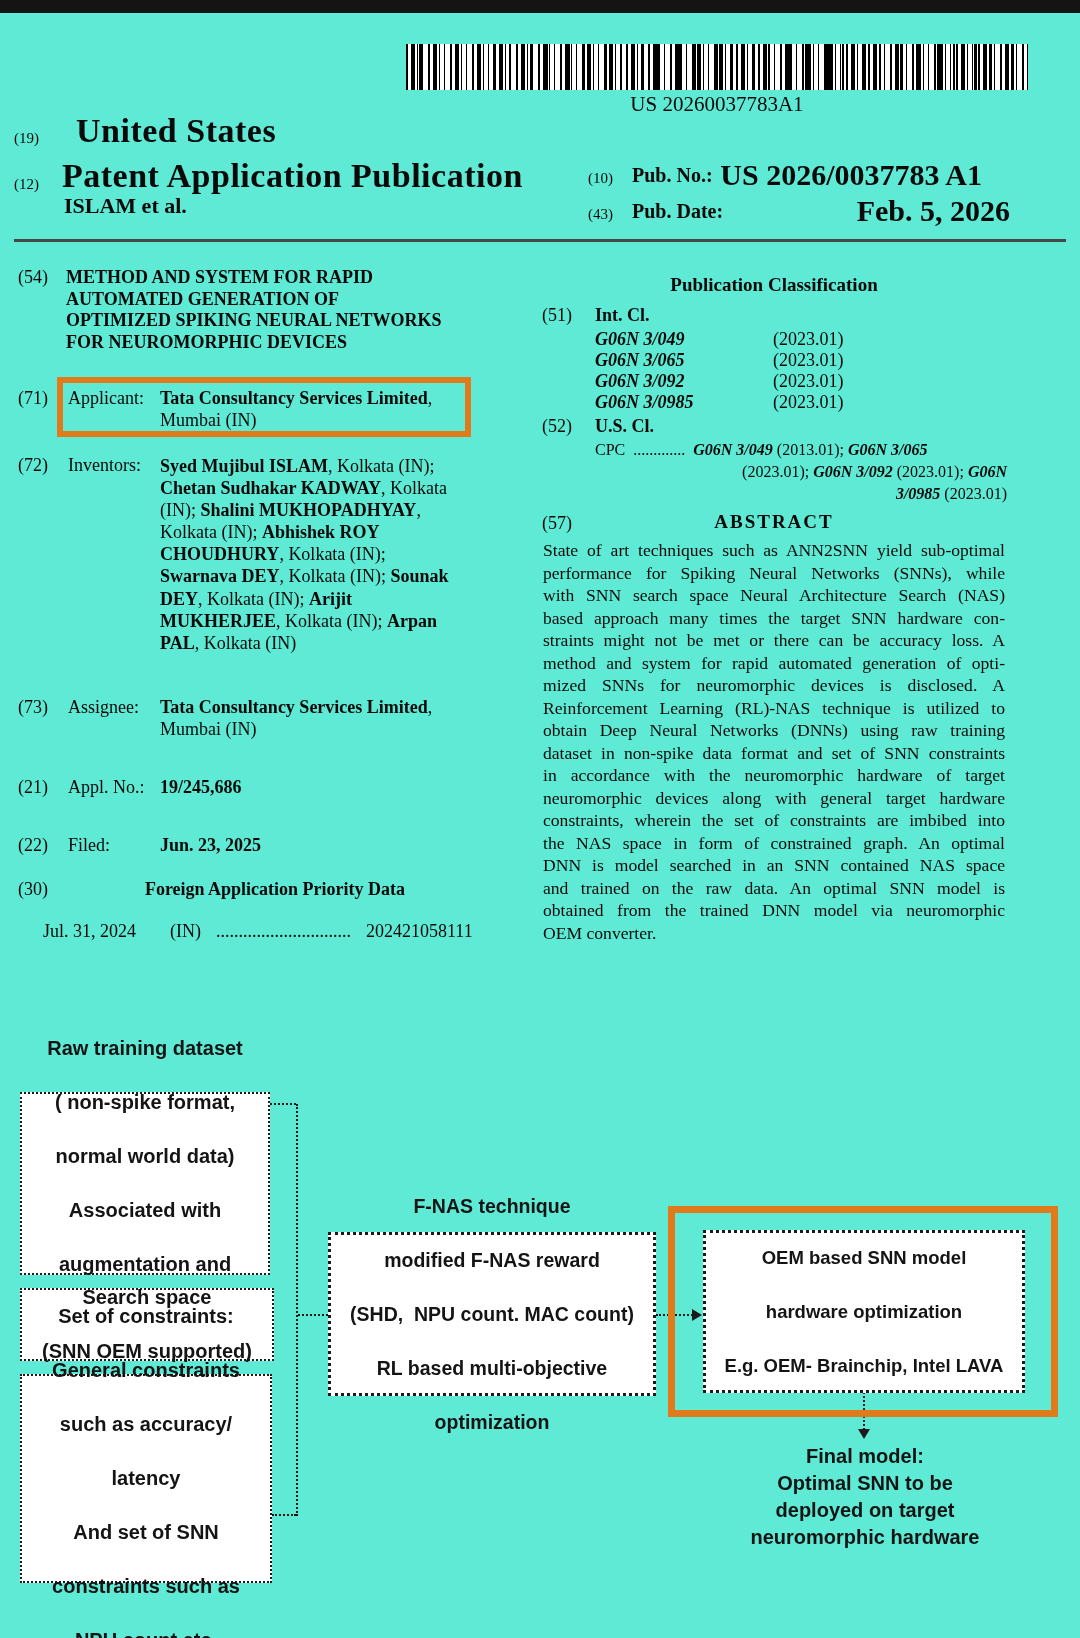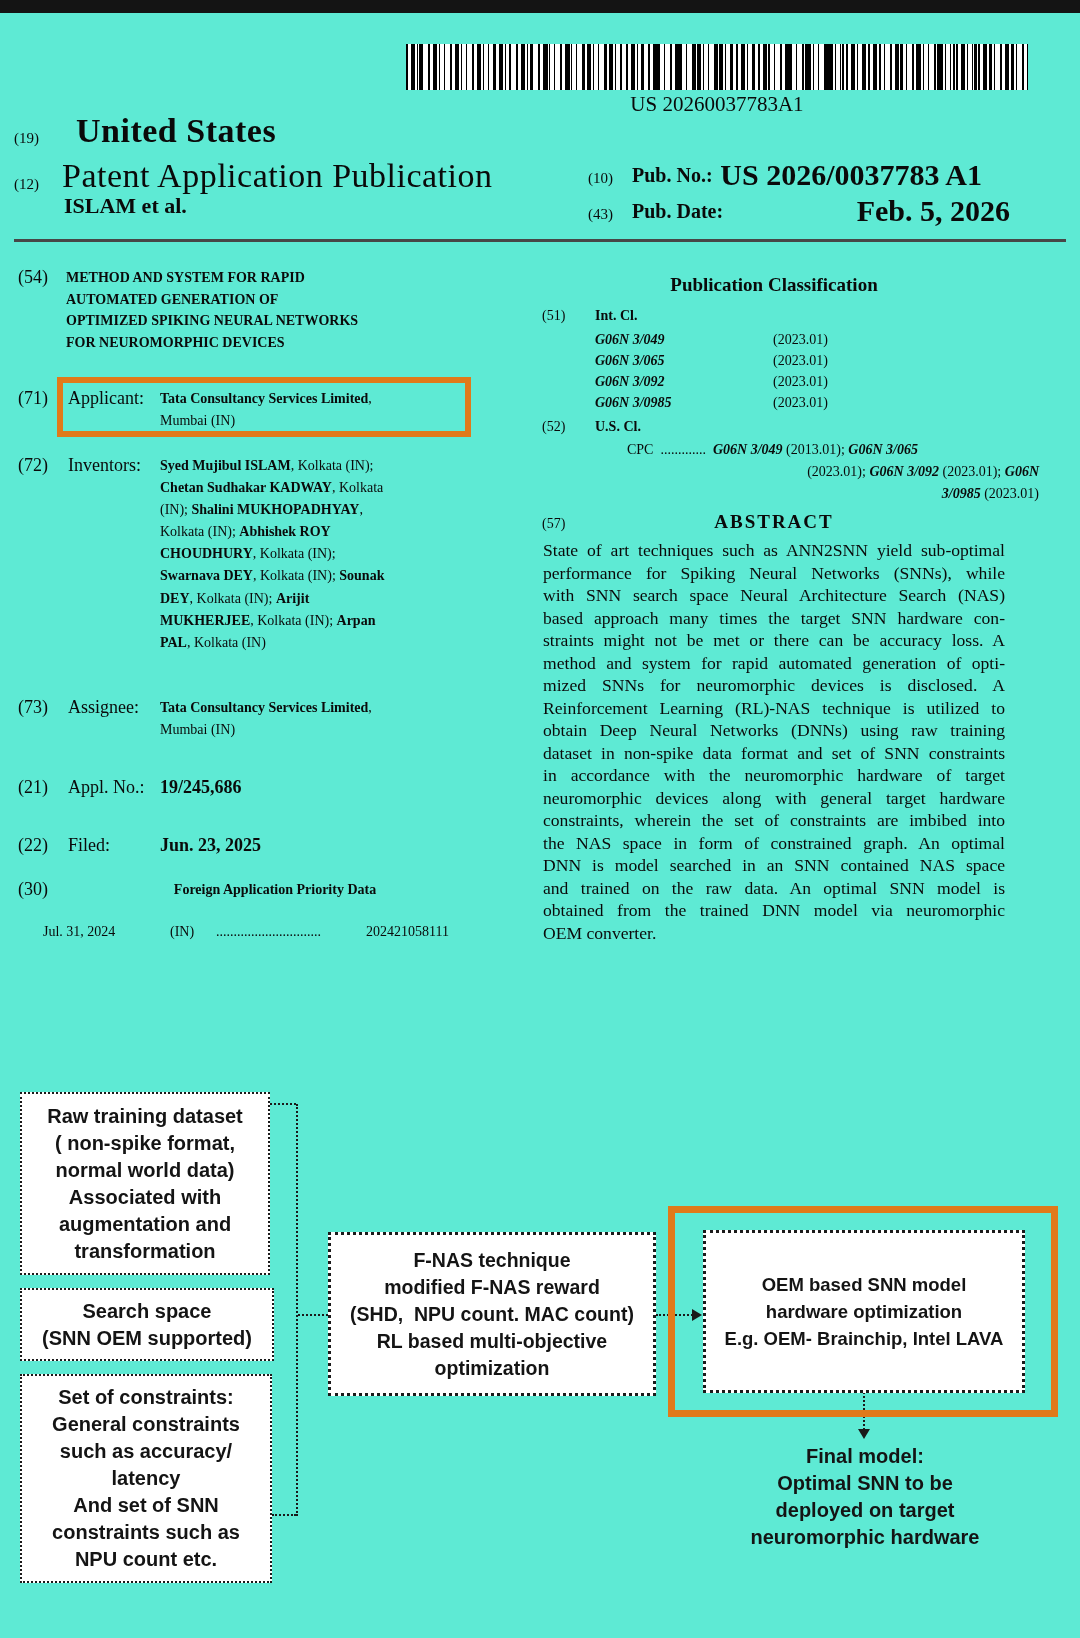--- a/index.html
+++ b/index.html
@@ -12,51 +12,51 @@
 
   
   .topbar{left:0;top:0;width:1080px;height:13px;background:#141414;}
   .barcode{left:406px;top:44px;width:622px;height:46px;background-color:#fff;
     background-image:
       repeating-linear-gradient(90deg,transparent 0 13px,#000 13px 16px,transparent 16px 29px,#000 29px 31px,transparent 31px 37px),
       repeating-linear-gradient(90deg,#000 0 2px,#fff 2px 5px,#000 5px 9px,#fff 9px 11px,#000 11px 12px,#fff 12px 16px,#000 16px 17px,#fff 17px 22px);}
   .barcode-label{left:406px;top:92px;width:622px;text-align:center;font-size:21px;}
   .num-small{font-size:15px;}
   .country{left:76px;top:112px;font-size:34px;font-weight:bold;letter-spacing:0.5px;text-align:right;}
-  .doctype{left:62px;top:157px;font-size:34px;font-weight:normal;letter-spacing:0.5px;}
+  .doctype{left:62px;top:157px;font-size:34px;font-weight:bold;letter-spacing:0.5px;}
   .authors{left:64px;top:193px;font-size:22px;font-weight:bold;}
   .hdr-lab{font-size:20px;font-weight:bold;}
   .hdr-val{font-size:30px;font-weight:bold;text-align:right;}
   .rule{left:14px;top:239px;width:1052px;height:3px;background:#474747;}
 
   
-  .bodytxt{font-size:14px;line-height:21.5px;}
+  .bodytxt{font-size:18px;line-height:21.5px;}
   .fieldnum{left:18px;font-size:18px;}
   .lbl{left:68px;font-size:18px;}
   .val{left:160px;font-size:18px;}
   .title-block .ln{white-space:nowrap;}
   .rich-block .ln{white-space:nowrap;}
 
   .hl-border{border:6px solid #e07a1a;}
 
   
   .cls-row{position:relative;height:21px;}
   .cls-row .code{position:absolute;left:0;}
   .cls-row .ver{position:absolute;left:178px;}
 
-  .cpc{width:412px;font-size:14px;line-height:21.5px;white-space:nowrap;margin-left:32px;}
+  .cpc{width:412px;font-size:16px;line-height:21.5px;white-space:nowrap;}
 
   .abstract{left:543px;top:539px;width:462px;font-size:17.6px;line-height:22.5px;}
   .abstract .ln{text-align:justify;text-align-last:justify;white-space:nowrap;}
   .abstract .ln:last-child{text-align-last:left;}
   .abs-heading{letter-spacing:2px;}
 
   
   .dg{font-family:"Liberation Sans","DejaVu Sans",sans-serif;font-weight:bold;
-      font-size:20px;line-height:27px;text-align:center;color:#141414;}
+      font-size:20px;line-height:27px;text-align:center;color:#141414;gap:27px;}
   .dbox{border:2px dotted #1a1a1a;display:flex;flex-direction:column;justify-content:center;
         box-sizing:border-box;background:#fff;}
   .dbox-thick{border:3px dotted #1a1a1a;}
   .dot-h{border-top:2px dotted #1a1a1a;height:0;}
   .dot-v{border-left:2px dotted #1a1a1a;width:0;}
   .tri-right{width:0;height:0;border-left:10px solid #1a1a1a;border-top:6px solid transparent;border-bottom:6px solid transparent;}
   .tri-down{width:0;height:0;border-top:10px solid #1a1a1a;border-left:6px solid transparent;border-right:6px solid transparent;}
   .orange-frame{border:7px solid #e07a1a;box-sizing:border-box;background:transparent;}
 </style>
 </head>

